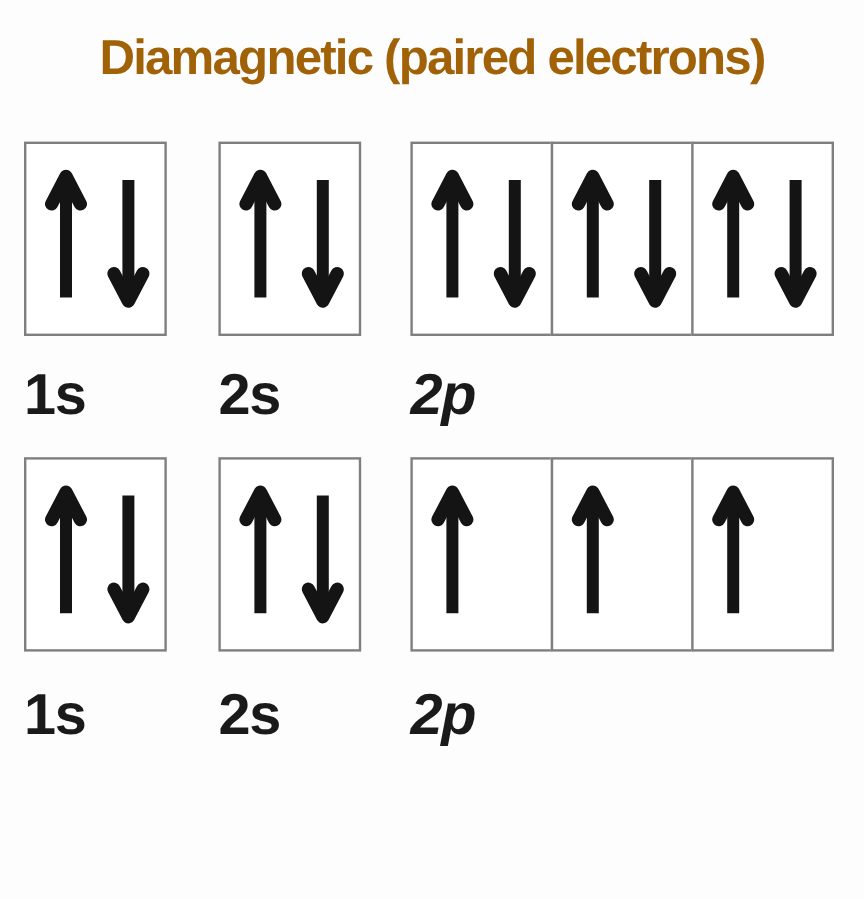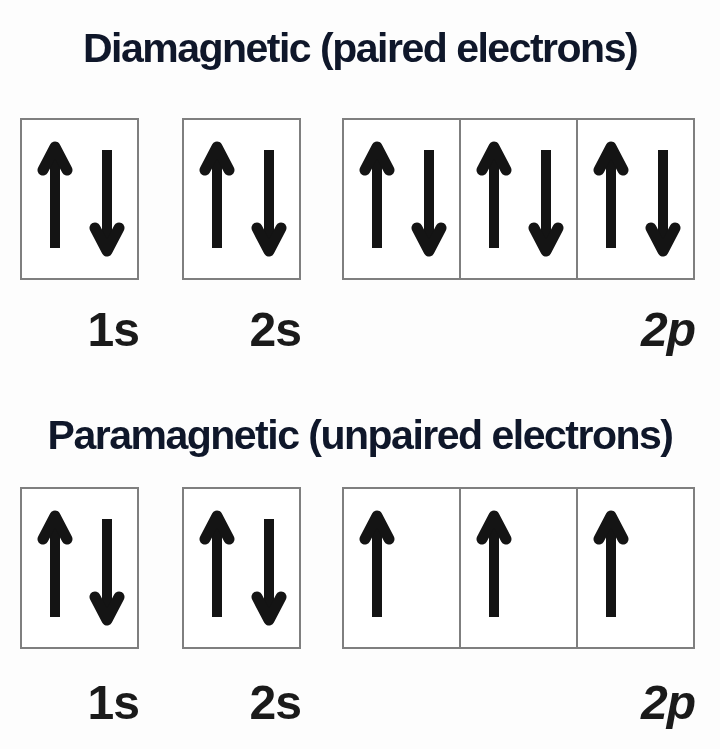--- a/index.html
+++ b/index.html
@@ -13,21 +13,21 @@
     color: #141414;
   }
   .section-title {
     margin: 0;
     text-align: center;
     font-size: 41px;
     font-weight: 700;
     letter-spacing: -1.5px;
     line-height: 1.2;
     white-space: nowrap;
-    color: #0f172a;
+    color: #a16207;
   }
   .title-1 { margin-top: 24px; }
   .title-2 { margin-top: 57px; }
 
   .boxes-row {
     display: flex;
     align-items: flex-start;
     padding-left: 20px;
   }
   .boxes-row-1 { margin-top: 45px; }
@@ -59,21 +59,21 @@
     display: flex;
     align-items: flex-start;
     padding-left: 20px;
     line-height: 1;
   }
   .labels-row-1 { margin-top: 26px; }
   .labels-row-2 { margin-top: 30px; }
   .orbital-label {
     font-size: 48px;
     font-weight: 700;
-    text-align: right;
+    text-align: left;
     color: #1a1a1a;
     letter-spacing: -1px;
   }
   .orbital-label.l-1s { width: 119px; }
   .orbital-label.l-2s { width: 119px; margin-left: 43px; }
   .orbital-label.l-2p { width: 353px; margin-left: 41px; font-style: italic; }
 </style>
 </head>
 <body>
 
@@ -140,21 +140,20 @@
         </div>
       </div>
     <div class="labels-row labels-row-1">
         <div class="orbital-label l-1s">1s</div>
         <div class="orbital-label l-2s">2s</div>
         <div class="orbital-label l-2p">2p</div>
       </div>
   </section>
 
   <section>
-    <h1 class="section-title title-2">Paramagnetic (unpaired electrons)</h1>
     <div class="boxes-row boxes-row-2">
         <div class="orbital-group g-1s">
           <div class="orbital-cell">
             <svg width="36" height="114" viewBox="0 0 36 114" class="arrow arrow-up">
               <line x1="18" y1="14" x2="18" y2="110" stroke="#141414" stroke-width="10"></line>
               <path d="M6 32 L18 9 L30 32" fill="none" stroke="#141414" stroke-width="11" stroke-linecap="round" stroke-linejoin="round"></path>
             </svg>
             <svg width="36" height="114" viewBox="0 0 36 114" class="arrow arrow-down">
               <line x1="18" y1="14" x2="18" y2="110" stroke="#141414" stroke-width="10"></line>
               <path d="M6 32 L18 9 L30 32" fill="none" stroke="#141414" stroke-width="11" stroke-linecap="round" stroke-linejoin="round"></path>

